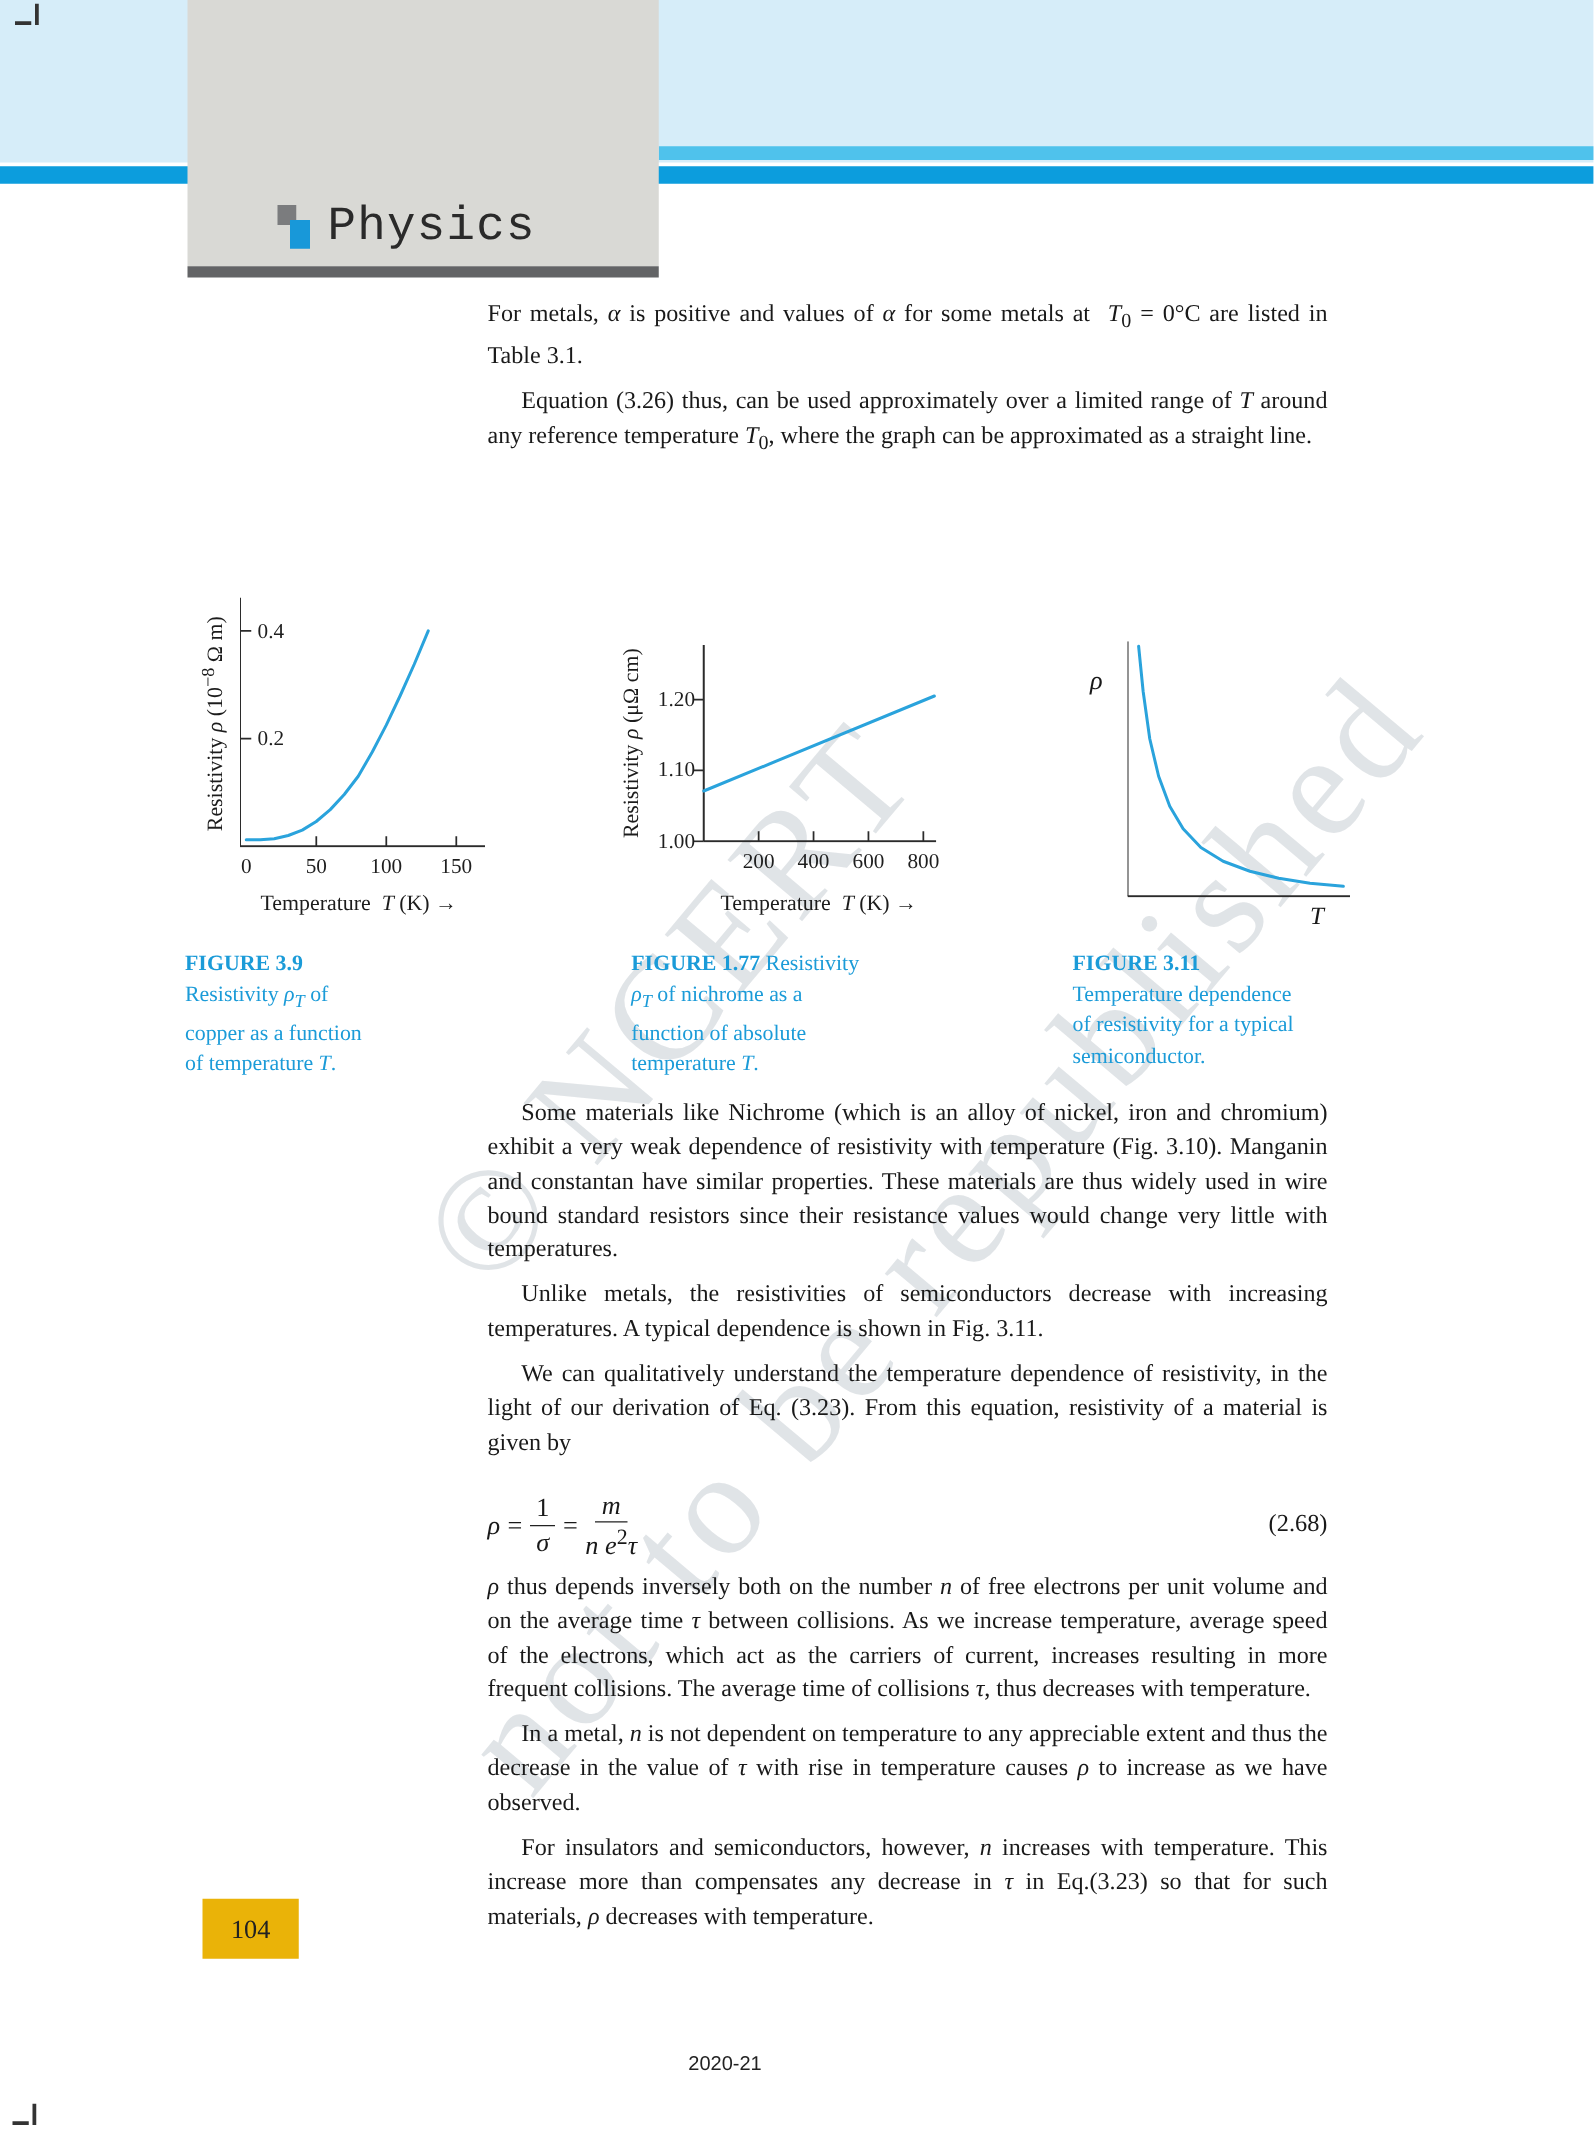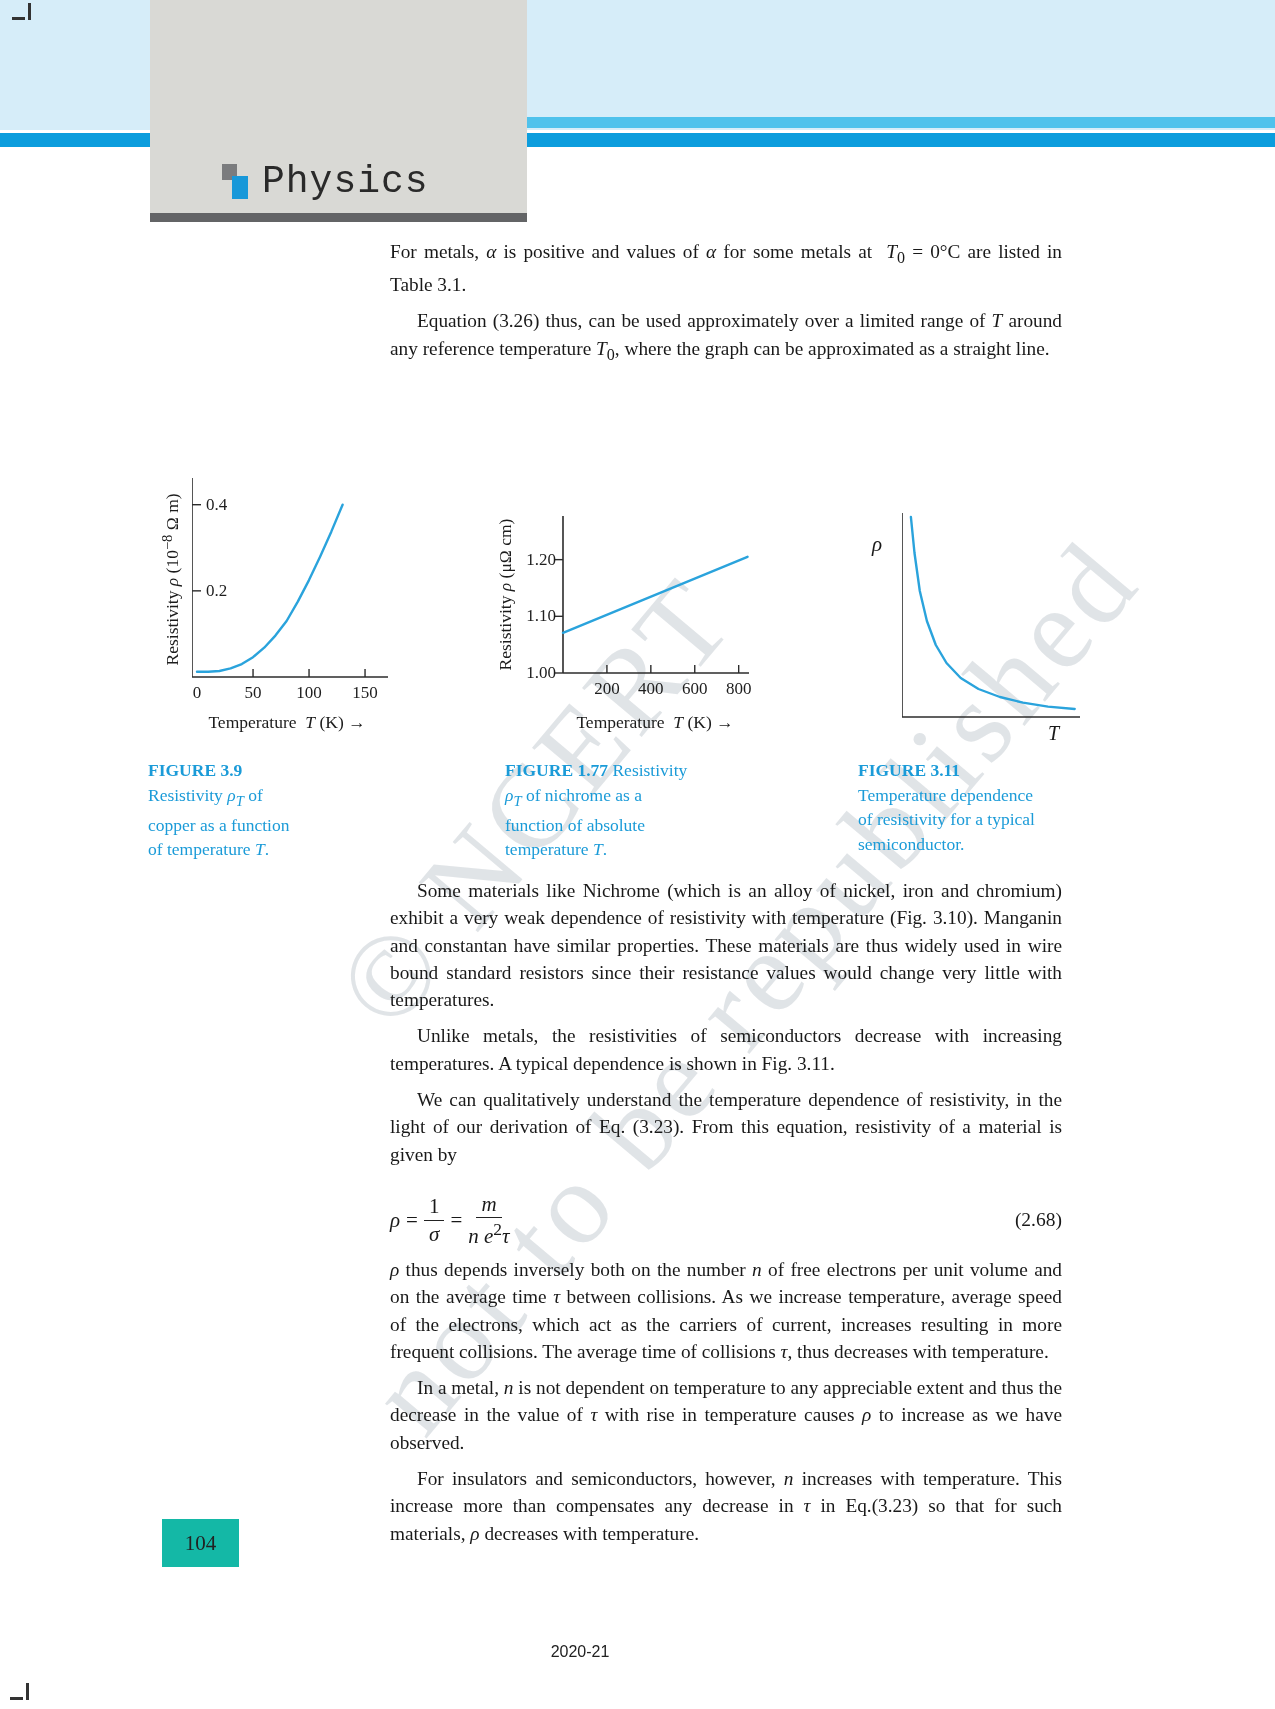--- a/index.html
+++ b/index.html
@@ -38,21 +38,21 @@
   .greek-label{position:absolute;font-style:italic;font-size:21px;z-index:2;}
   
   .equation{left:390px;top:1183px;width:672px;height:74px;display:flex;align-items:center;
             font-size:21px;z-index:2;}
   .equation .eq-sign{margin:0 6px;}
   .frac{display:inline-flex;flex-direction:column;align-items:center;line-height:1.15;}
   .frac .num{border-bottom:1.6px solid #222;padding:0 5px 1px;}
   .frac .den{padding-top:1px;}
   .eq-number{position:absolute;right:0;top:26px;font-size:19.5px;}
   
-  .page-num-box{left:162px;top:1519px;width:77px;height:48px;background:#14b8a6;
+  .page-num-box{left:162px;top:1519px;width:77px;height:48px;background:#eab308;
                 text-align:center;line-height:48px;font-size:21px;color:#222;z-index:2;}
   .footer-year{left:0;top:1643px;width:1160px;text-align:center;
                font-family:"Liberation Sans",sans-serif;font-size:16px;color:#222;z-index:2;}
 </style>
 </head>
 <body>
 
 <div id="page">
 
   <div class="abs band-light"></div>

